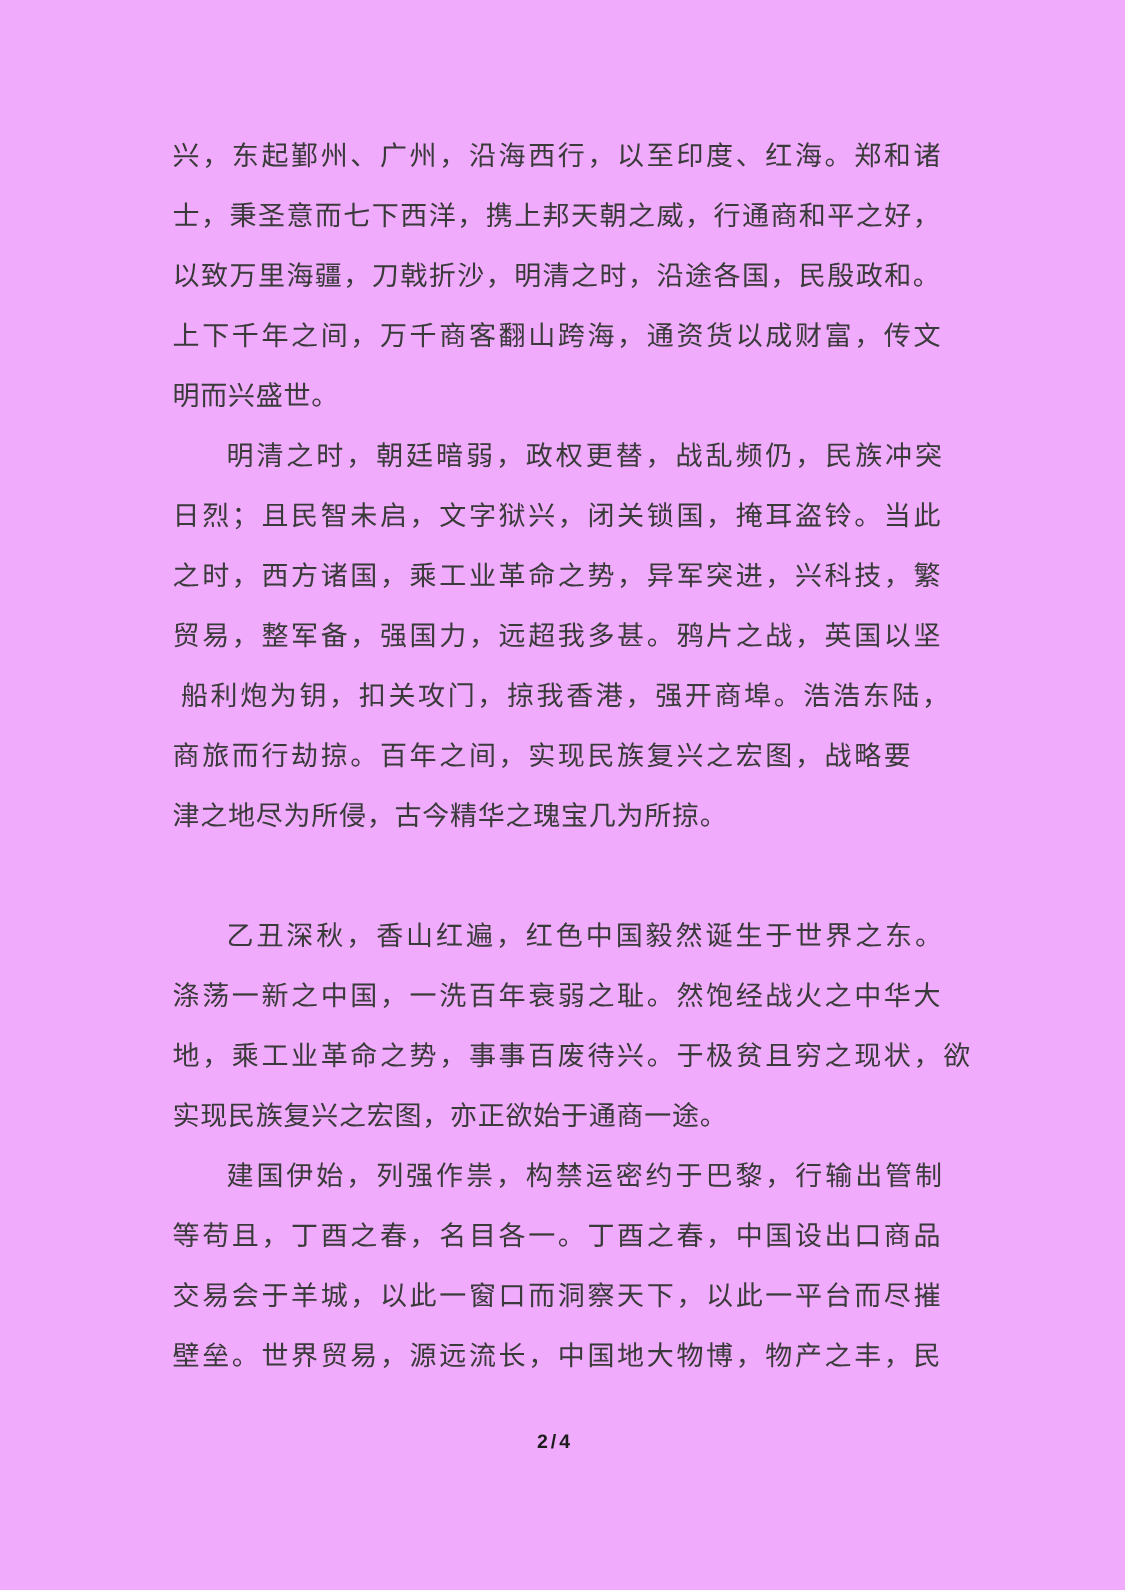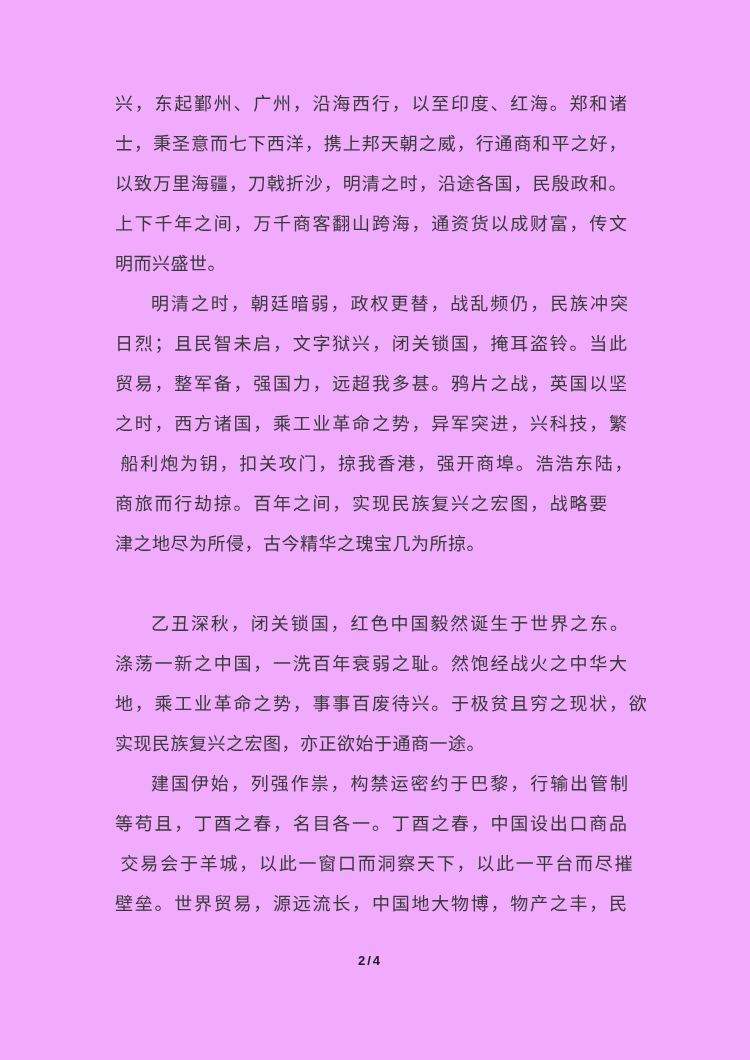--- a/index.html
+++ b/index.html
@@ -50,34 +50,34 @@
       <div class="para">
         <div class="line j" style="letter-spacing: 1.76px;">兴，东起鄞州、广州，沿海西行，以至印度、红海。郑和诸</div>
         <div class="line j" style="letter-spacing: 0.980769px;">士，秉圣意而七下西洋，携上邦天朝之威，行通商和平之好，</div>
         <div class="line j" style="letter-spacing: 0.980769px;">以致万里海疆，刀戟折沙，明清之时，沿途各国，民殷政和。</div>
         <div class="line j" style="letter-spacing: 1.76px;">上下千年之间，万千商客翻山跨海，通资货以成财富，传文</div>
         <div class="line">明而兴盛世。</div>
       </div>
       <div class="para">
         <div class="line j ind" style="letter-spacing: 1.95652px;">明清之时，朝廷暗弱，政权更替，战乱频仍，民族冲突</div>
         <div class="line j" style="letter-spacing: 1.76px;">日烈；且民智未启，文字狱兴，闭关锁国，掩耳盗铃。当此</div>
+        <div class="line j" style="letter-spacing: 1.76px;">之时，西方诸国，乘工业革命之势，异军突进，兴科技，繁</div>
         <div class="line j" style="letter-spacing: 1.76px;">贸易，整军备，强国力，远超我多甚。鸦片之战，英国以坚</div>
-        <div class="line j" style="letter-spacing: 1.76px;">之时，西方诸国，乘工业革命之势，异军突进，兴科技，繁</div>
         <div class="line j" style="letter-spacing: 1.76px; text-align: center;">船利炮为钥，扣关攻门，掠我香港，强开商埠。浩浩东陆，</div>
         <div class="line j" style="letter-spacing: 1.76px;">商旅而行劫掠。百年之间，实现民族复兴之宏图，战略要</div>
         <div class="line">津之地尽为所侵，古今精华之瑰宝几为所掠。</div>
       </div>
       <div class="line gap"></div>
       <div class="para">
-        <div class="line j ind" style="letter-spacing: 1.95652px;">乙丑深秋，闭关锁国，红色中国毅然诞生于世界之东。</div>
+        <div class="line j ind" style="letter-spacing: 1.95652px;">乙丑深秋，香山红遍，红色中国毅然诞生于世界之东。</div>
         <div class="line j" style="letter-spacing: 1.76px;">涤荡一新之中国，一洗百年衰弱之耻。然饱经战火之中华大</div>
         <div class="line j" style="letter-spacing: 1.76px;">地，乘工业革命之势，事事百废待兴。于极贫且穷之现状，欲</div>
         <div class="line">实现民族复兴之宏图，亦正欲始于通商一途。</div>
       </div>
       <div class="para">
         <div class="line j ind" style="letter-spacing: 1.95652px;">建国伊始，列强作祟，构禁运密约于巴黎，行输出管制</div>
         <div class="line j" style="letter-spacing: 1.76px;">等苟且，丁酉之春，名目各一。丁酉之春，中国设出口商品</div>
-        <div class="line j" style="letter-spacing: 1.76px; text-align: center;">交易会于羊城，以此一窗口而洞察天下，以此一平台而尽摧</div>
+        <div class="line j" style="letter-spacing: 1.76px;">交易会于羊城，以此一窗口而洞察天下，以此一平台而尽摧</div>
         <div class="line j" style="letter-spacing: 1.76px;">壁垒。世界贸易，源远流长，中国地大物博，物产之丰，民</div>
       </div>
     </div>
   <div class="footer">2/4</div>
 </div>
 
 </body></html>

